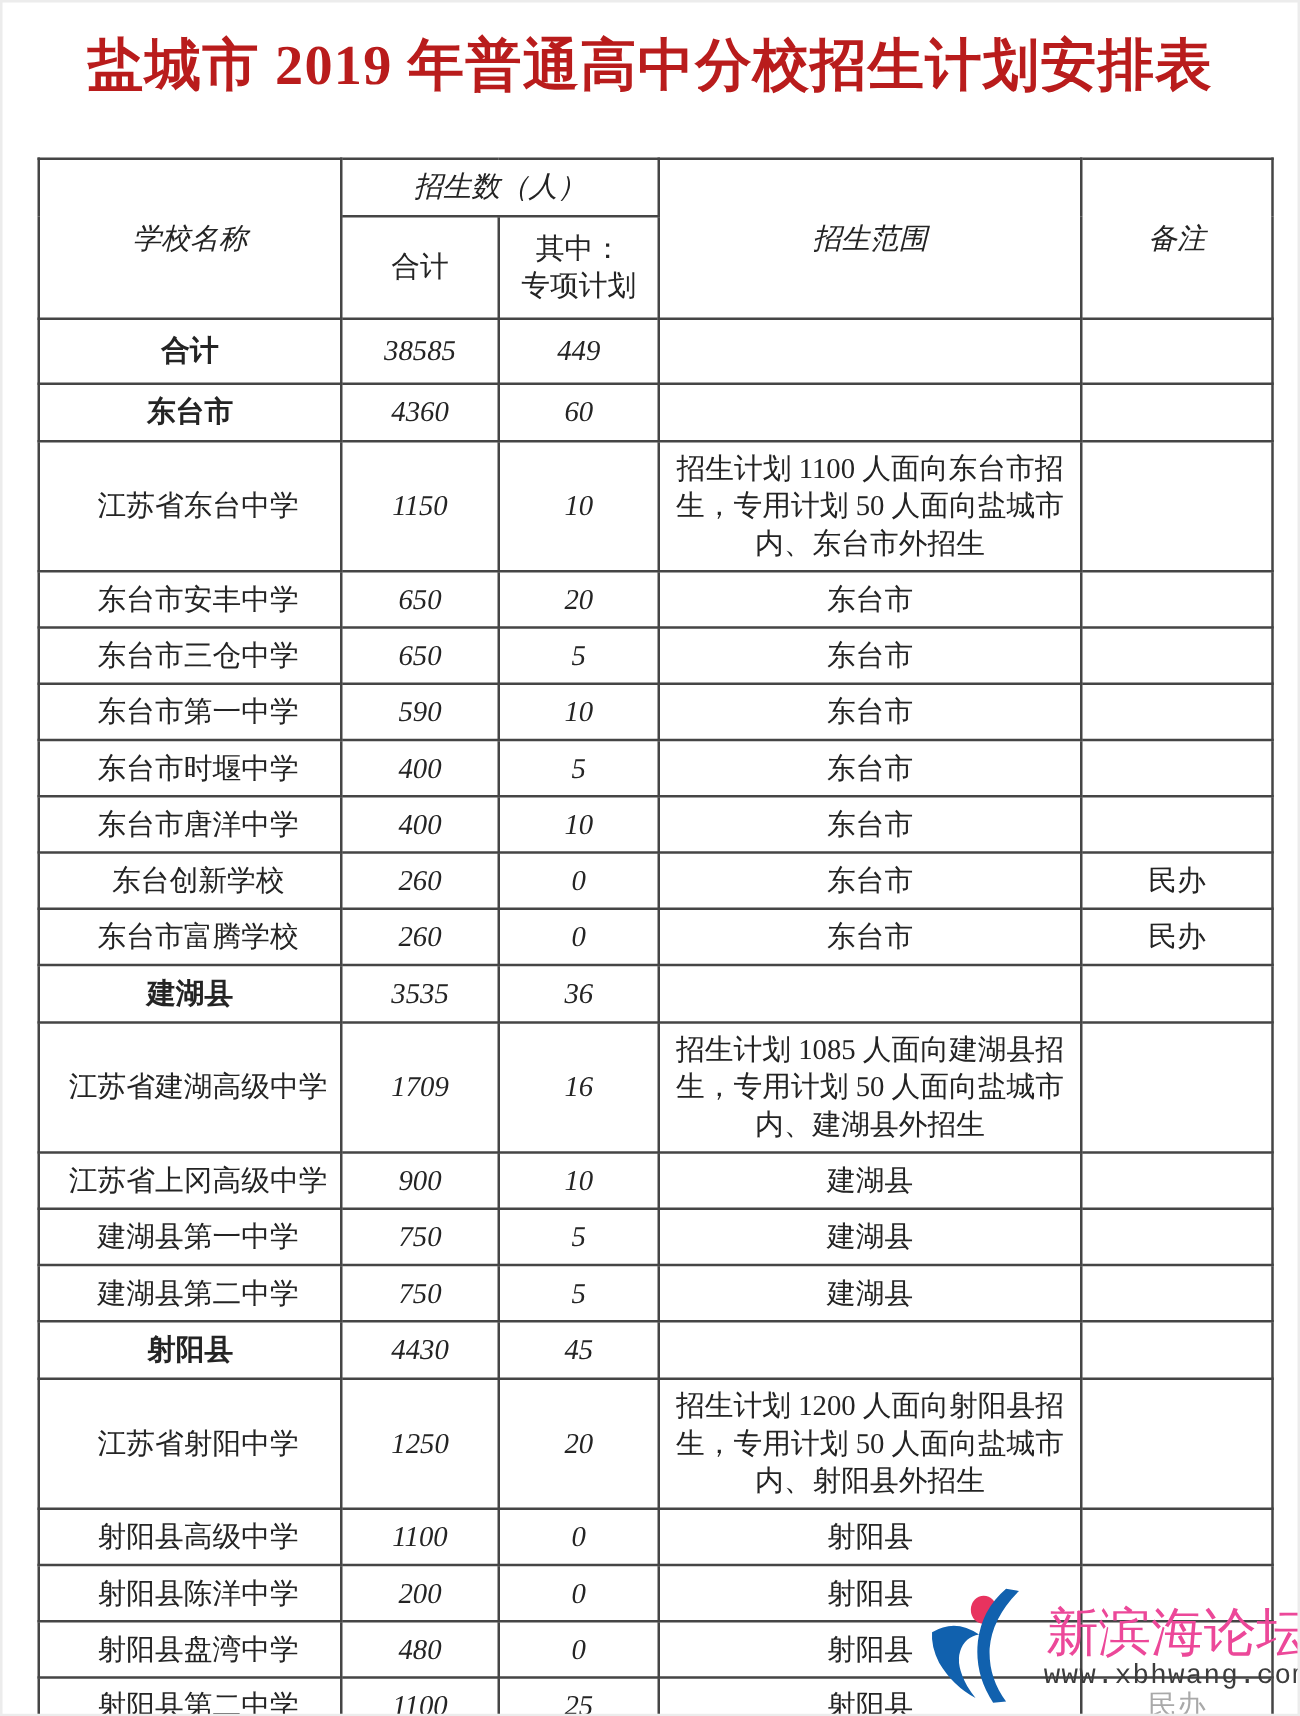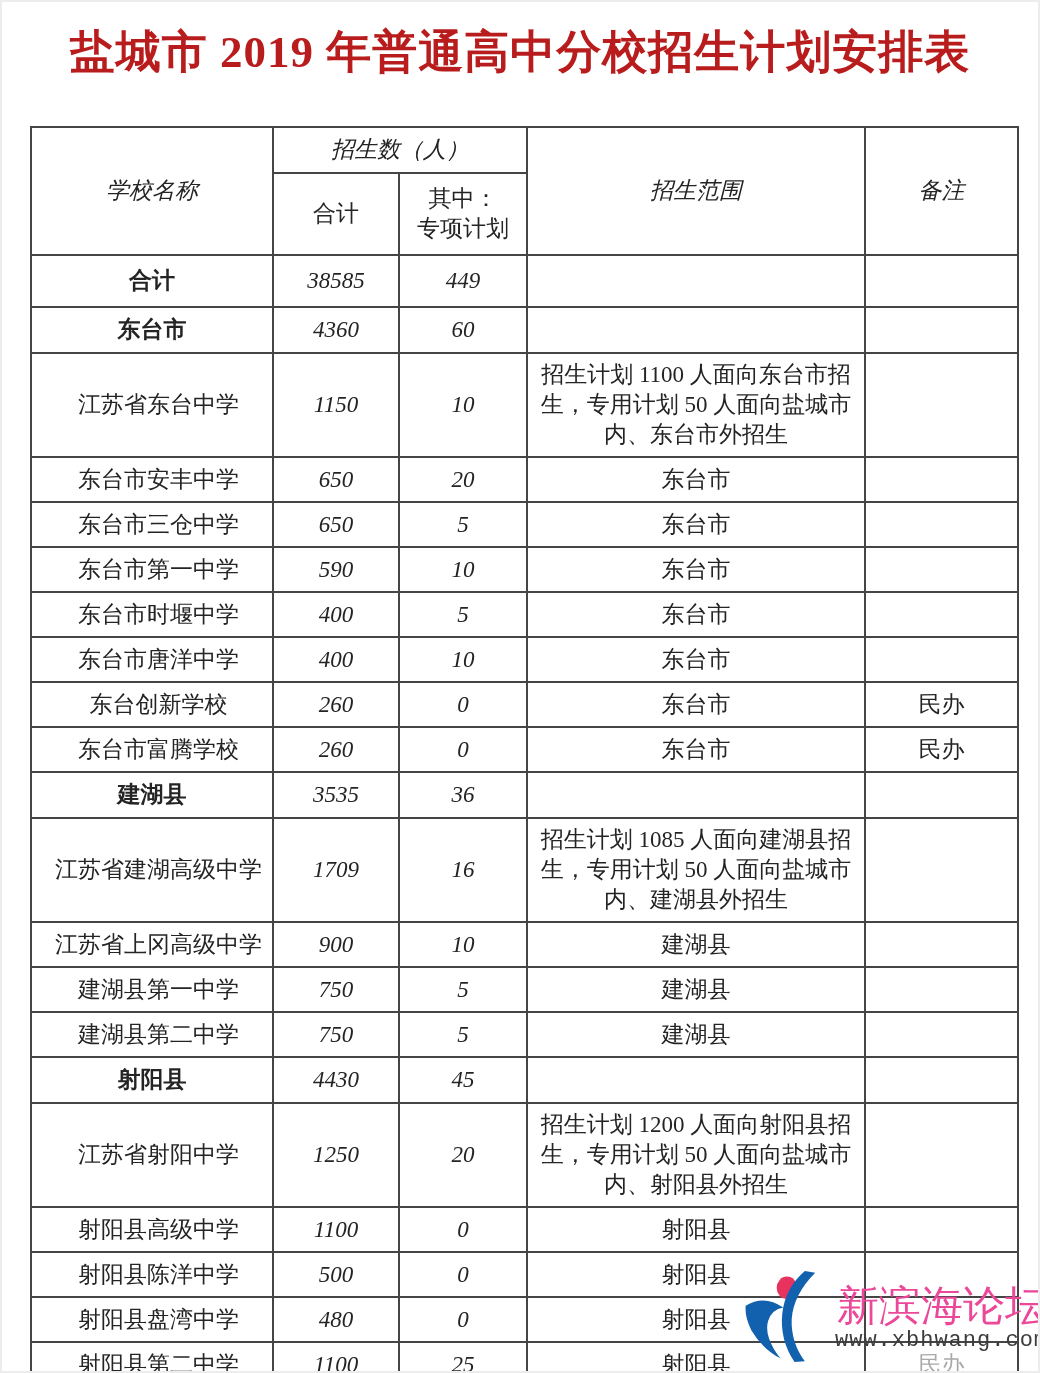--- a/index.html
+++ b/index.html
@@ -202,21 +202,21 @@
         </tr>
         <tr class="school">
           <td class="c-name">射阳县高级中学</td>
           <td class="c-num">1100</td>
           <td class="c-num">0</td>
           <td class="c-range">射阳县</td>
           <td class="c-remark"></td>
         </tr>
         <tr class="school">
           <td class="c-name">射阳县陈洋中学</td>
-          <td class="c-num">500</td>
+          <td class="c-num">200</td>
           <td class="c-num">0</td>
           <td class="c-range">射阳县</td>
           <td class="c-remark"></td>
         </tr>
         <tr class="school">
           <td class="c-name">射阳县盘湾中学</td>
           <td class="c-num">480</td>
           <td class="c-num">0</td>
           <td class="c-range">射阳县</td>
           <td class="c-remark"></td>

